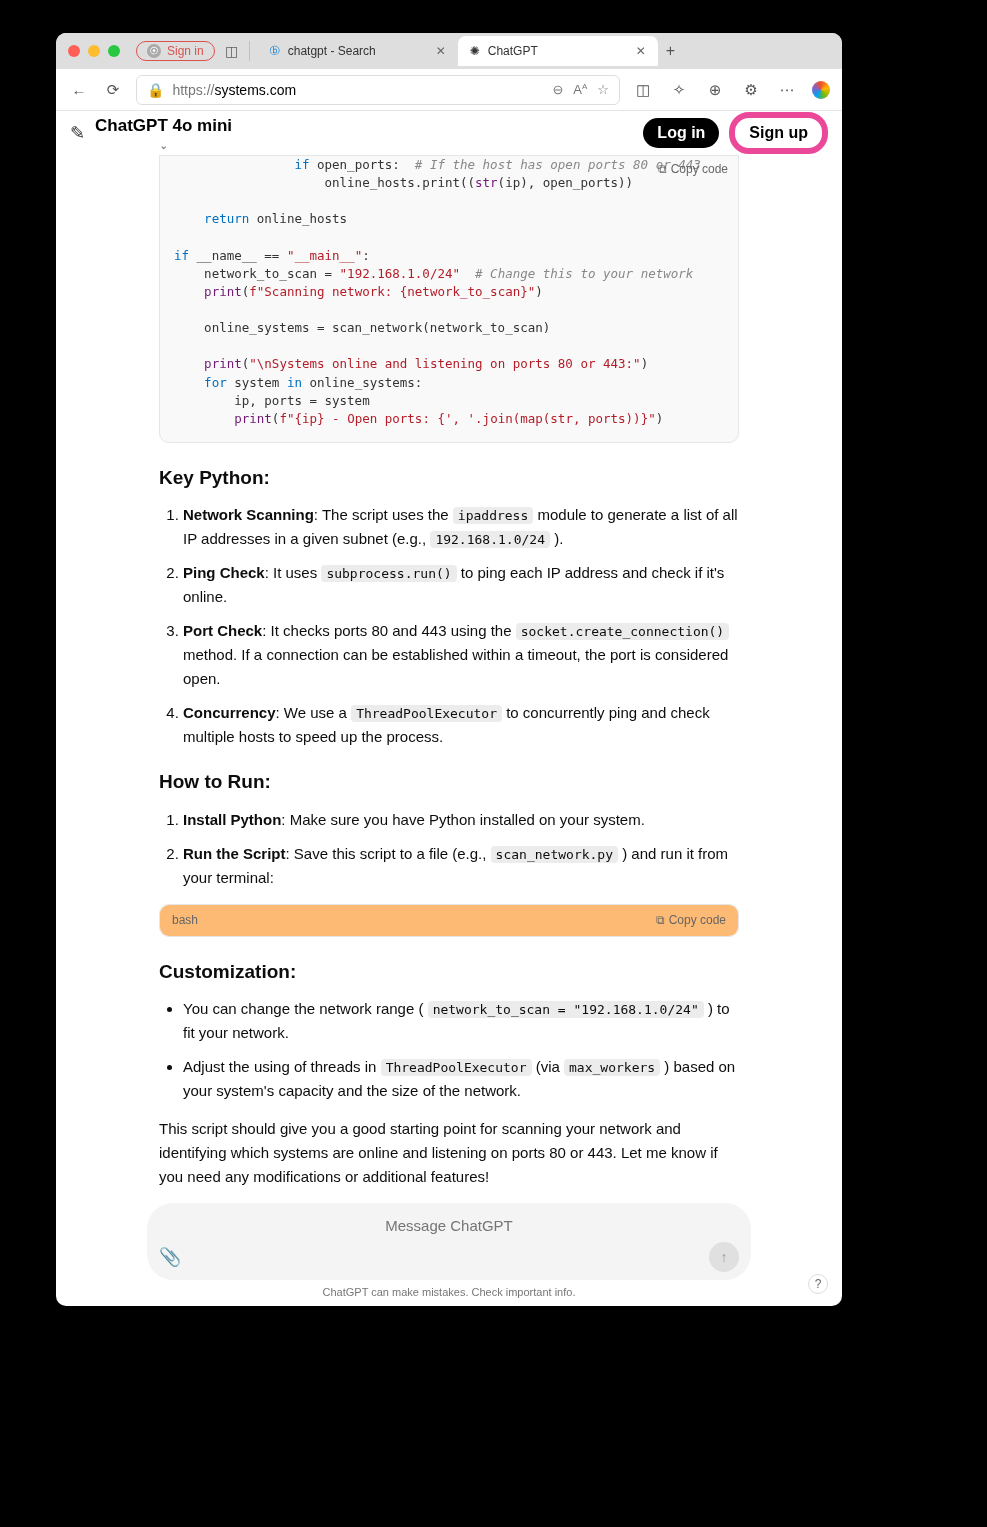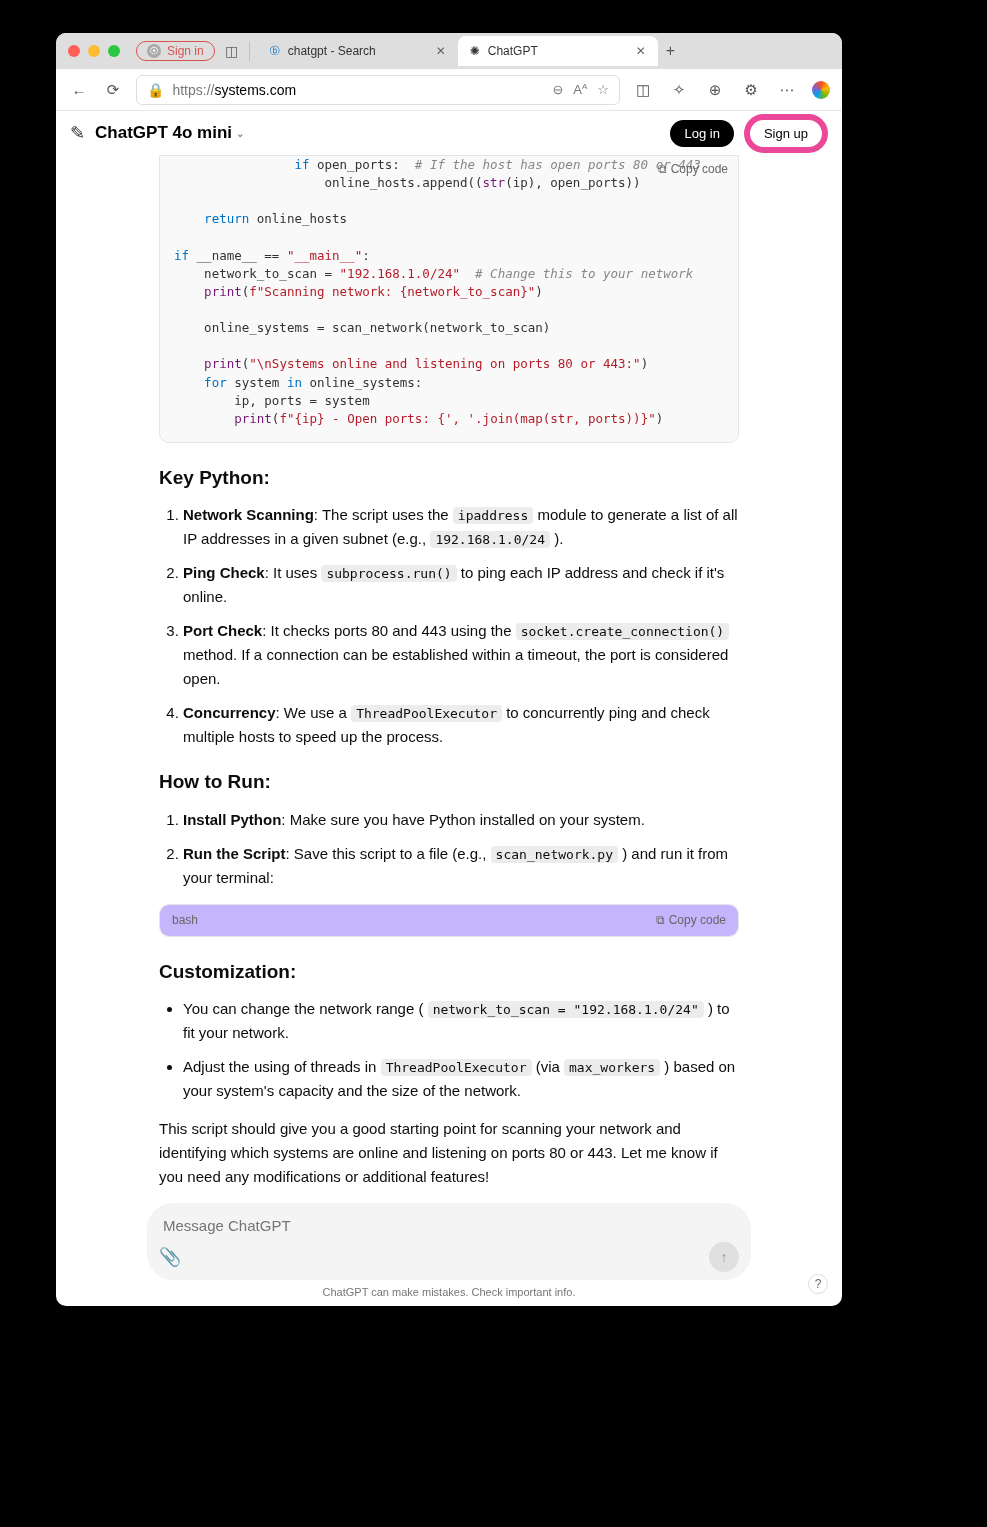--- a/index.html
+++ b/index.html
@@ -94,24 +94,24 @@
     .urlbar .right { display:flex; align-items:center; gap:14px; color:#555; font-size:15px;}
     .copilot { width:18px;height:18px;border-radius:50%;
       background: conic-gradient(#f25022,#ffb900,#7fba00,#00a4ef,#8661c5,#f25022);
     }
     
     .appheader {
       height: 44px; display:flex; align-items:center;
       padding: 0 14px; gap:10px; border-bottom: none;
     }
     .compose { font-size:18px; color:#333; }
-    .model { font-size:17px; font-weight:600; color:#000; display:flex;align-items:center;gap:4px;}
+    .model { font-size:17px; font-weight:600; color:#000; display:flex;align-items:center;gap:4px;flex-direction:column;}
     .model .chev { font-size:10px; color:#888; }
     .appheader .spacer { flex:1; }
-    .btn { border-radius:20px; padding:6px 14px; font-size:13px; font-weight:400; }
+    .btn { border-radius:20px; padding:6px 14px; font-size:16px; font-weight:700; }
     .btn-login { background:#000; color:#fff; }
     .btn-signup { background:#fff; border:6px solid #ec4899; color:#000; }
     
     .content {
       flex:1; overflow:hidden; position:relative;
     }
     .article {
       width: 580px;
       margin: 0 auto;
       font-size: 15px;
@@ -123,21 +123,21 @@
     .codeblock {
       background: #f9f9f9;
       border: 1px solid #e5e5e5;
       border-radius: 10px;
       margin-bottom: 20px;
       overflow: hidden;
     }
     .codehdr {
       display:flex; align-items:center; justify-content:space-between;
       padding:6px 12px; font-size:12px; color:#666;
-      background:#c4b5fd;
+      background:#fdba74;
     }
     .codehdr .copy { display:flex;align-items:center; gap:4px; cursor:pointer;}
     .codebody {
       font-family: ui-monospace, Menlo, Monaco, Consolas, monospace;
       font-size: 12.5px; line-height: 1.45;
       padding: 0 14px 14px 14px;
       white-space: pre;
       overflow: hidden;
       color: #333;
     }
@@ -169,20 +169,21 @@
     }
     .composer {
       background:#f4f4f4; border-radius: 26px;
       padding: 10px 12px 8px;
       width: 604px; margin: 0 auto;
     }
     .composer-input {
       width:100%; border:none; background:transparent;
       font-size:15px; color:#701a75; outline:none;
       padding: 4px 4px 8px;
+      text-align: center;
     }
     .composer-row { display:flex; align-items:center; justify-content:space-between; }
     .attach { font-size:18px; color:#666; }
     .send {
       width:30px;height:30px;border-radius:50%;
       background:#e0e0e0; display:flex;align-items:center;justify-content:center;
       color:#999; font-size:14px;
     }
     .disclaimer { text-align:center; font-size:11px; color:#777; padding-top:6px;}
     .help {
@@ -265,21 +266,21 @@
 
       <div class="codeblock cb-top">
         <div class="codehdr">
 
           <span class="copy">
             <span>⧉</span>
             <span>Copy code</span>
           </span>
         </div>
         <div class="codebody">                <span class="kw">if</span><span> open_ports:  </span><span class="cm"># If the host has open ports 80 or 443</span>
-<span>                    online_hosts.append((</span><span class="fn">str</span><span>(ip), open_ports))</span>
+<span>                    online_hosts.print((</span><span class="fn">str</span><span>(ip), open_ports))</span>
 
     <span class="kw">return</span><span> online_hosts</span>
 
 <span class="kw">if</span><span> __name__ == </span><span class="str">"__main__"</span><span>:</span>
 <span>    network_to_scan = </span><span class="str">"192.168.1.0/24"</span><span>  </span><span class="cm"># Change this to your network</span>
     <span class="fn">print</span><span>(</span><span class="str">f"Scanning network: </span><span class="fstr">{network_to_scan}</span><span class="str">"</span><span>)</span>
 
 <span>    online_systems = scan_network(network_to_scan)</span>
 
     <span class="fn">print</span><span>(</span><span class="str">"\nSystems online and listening on ports 80 or 443:"</span><span>)</span>

